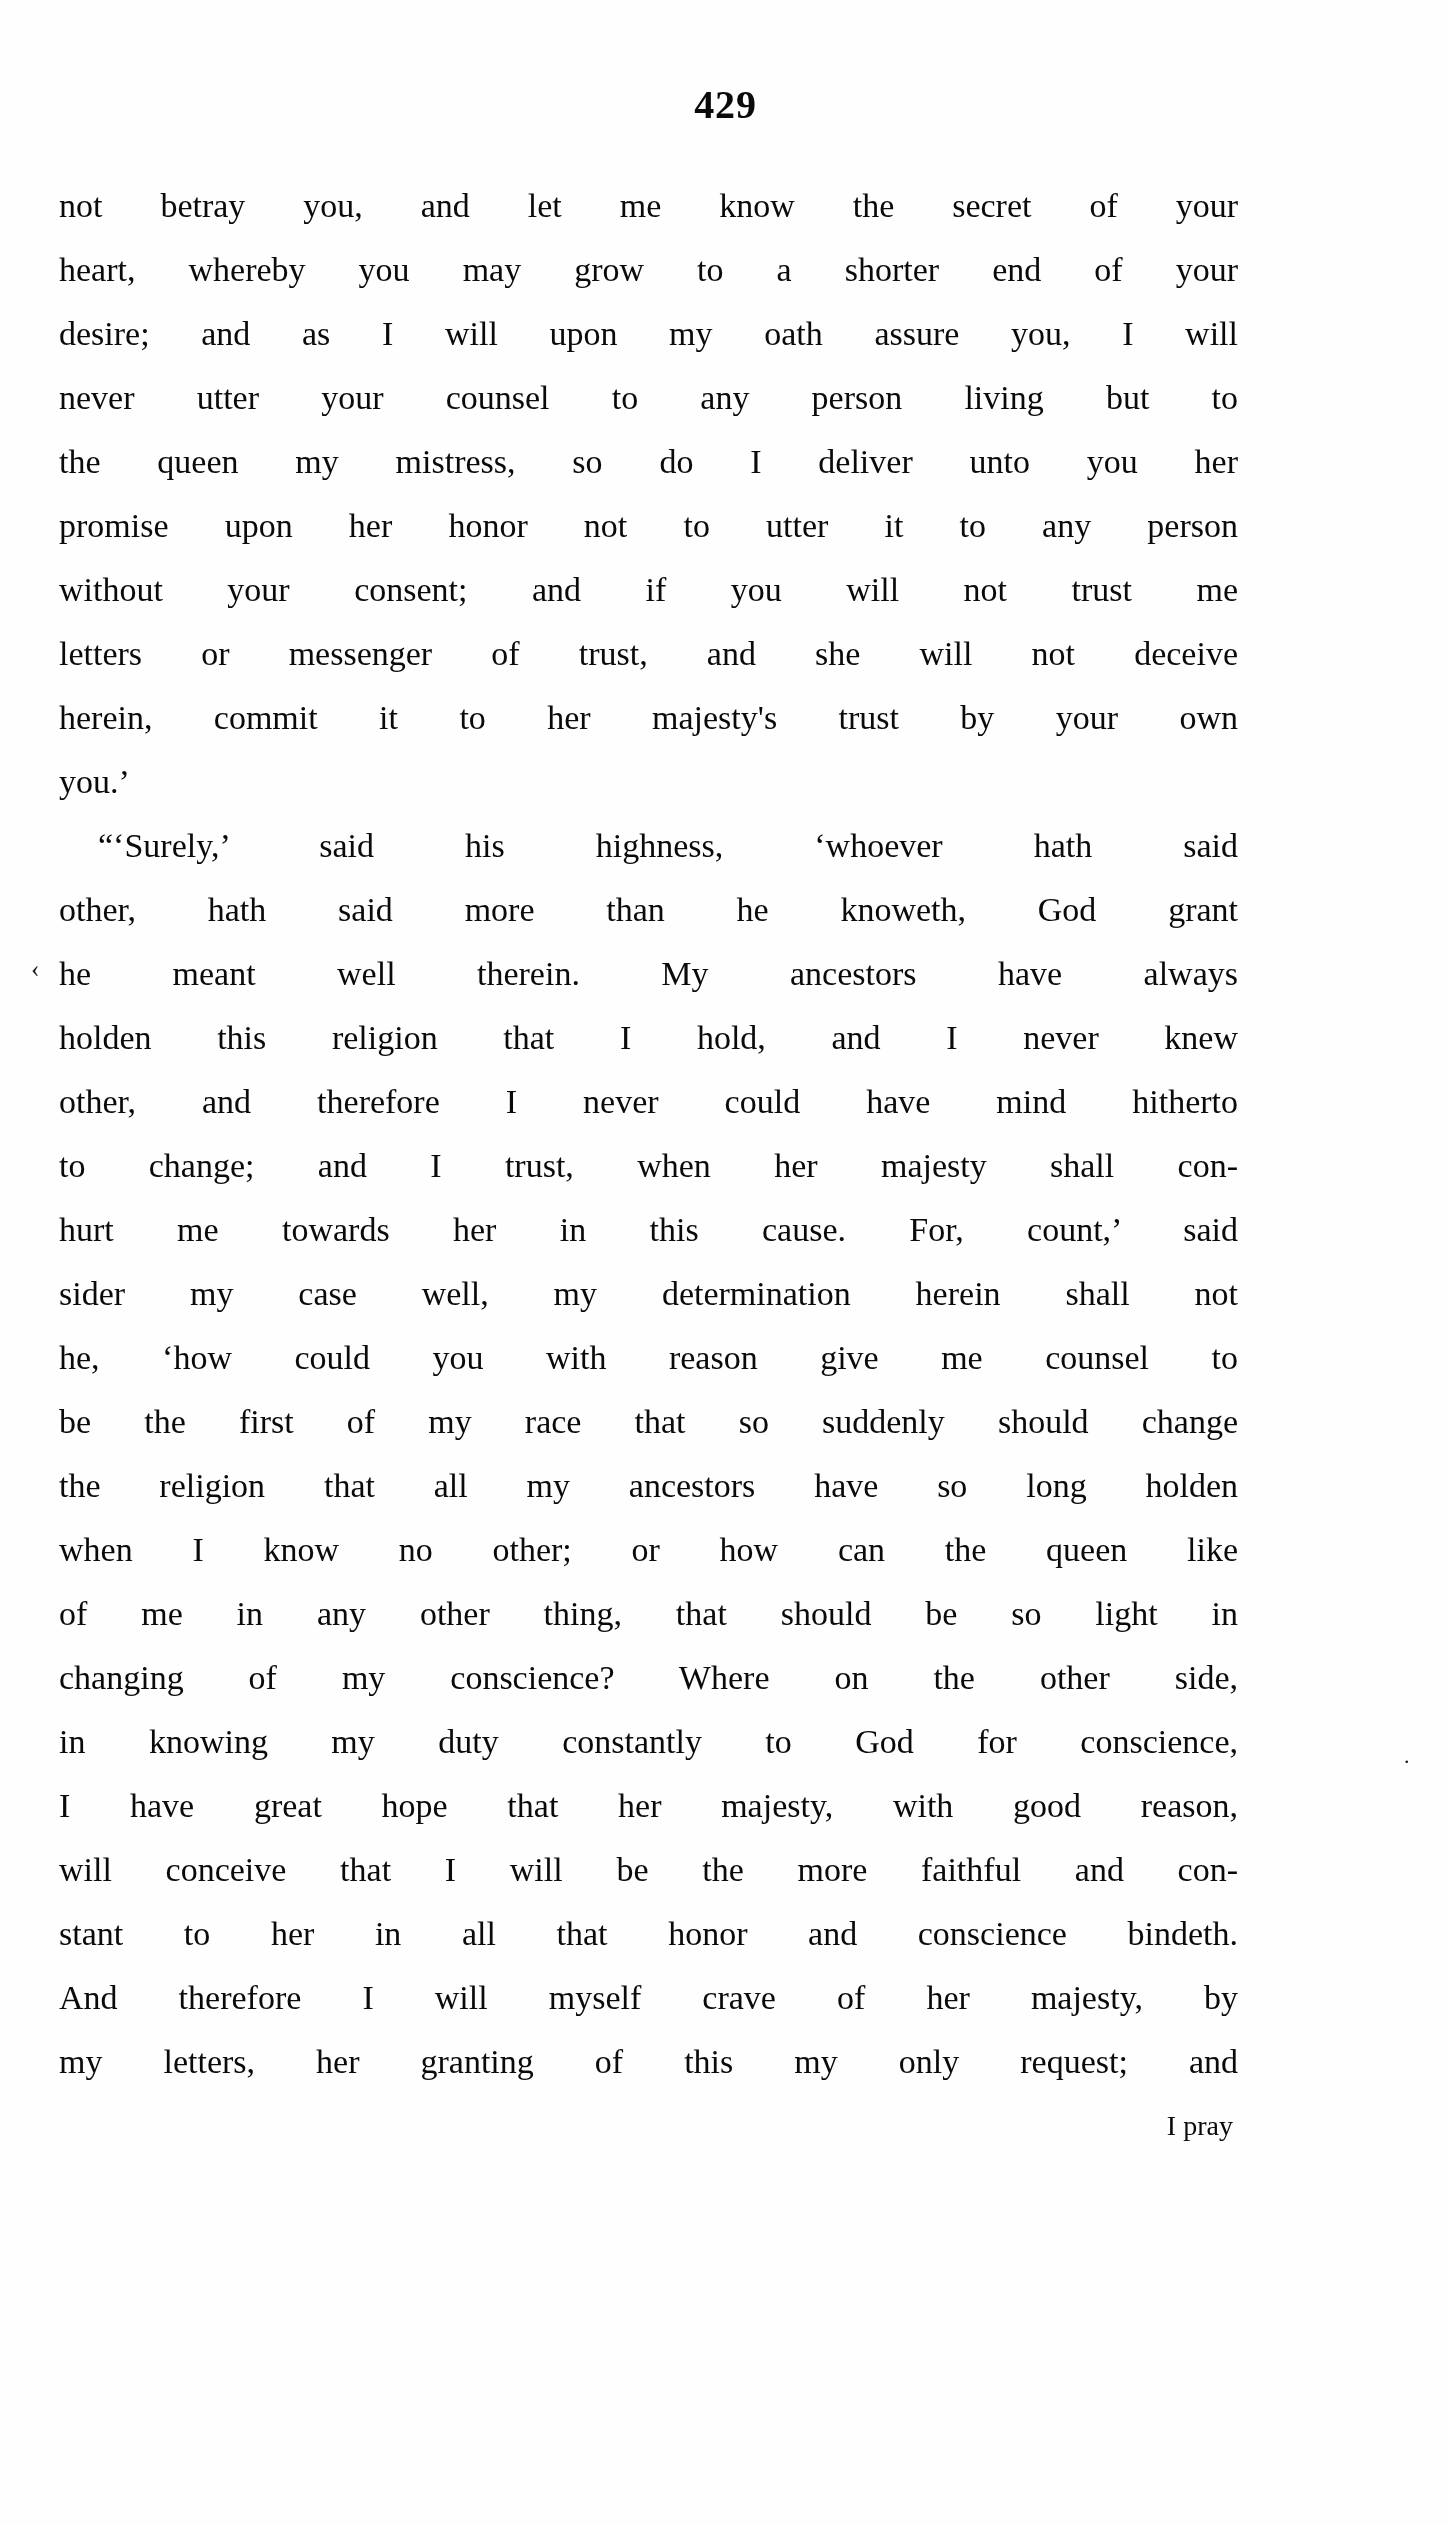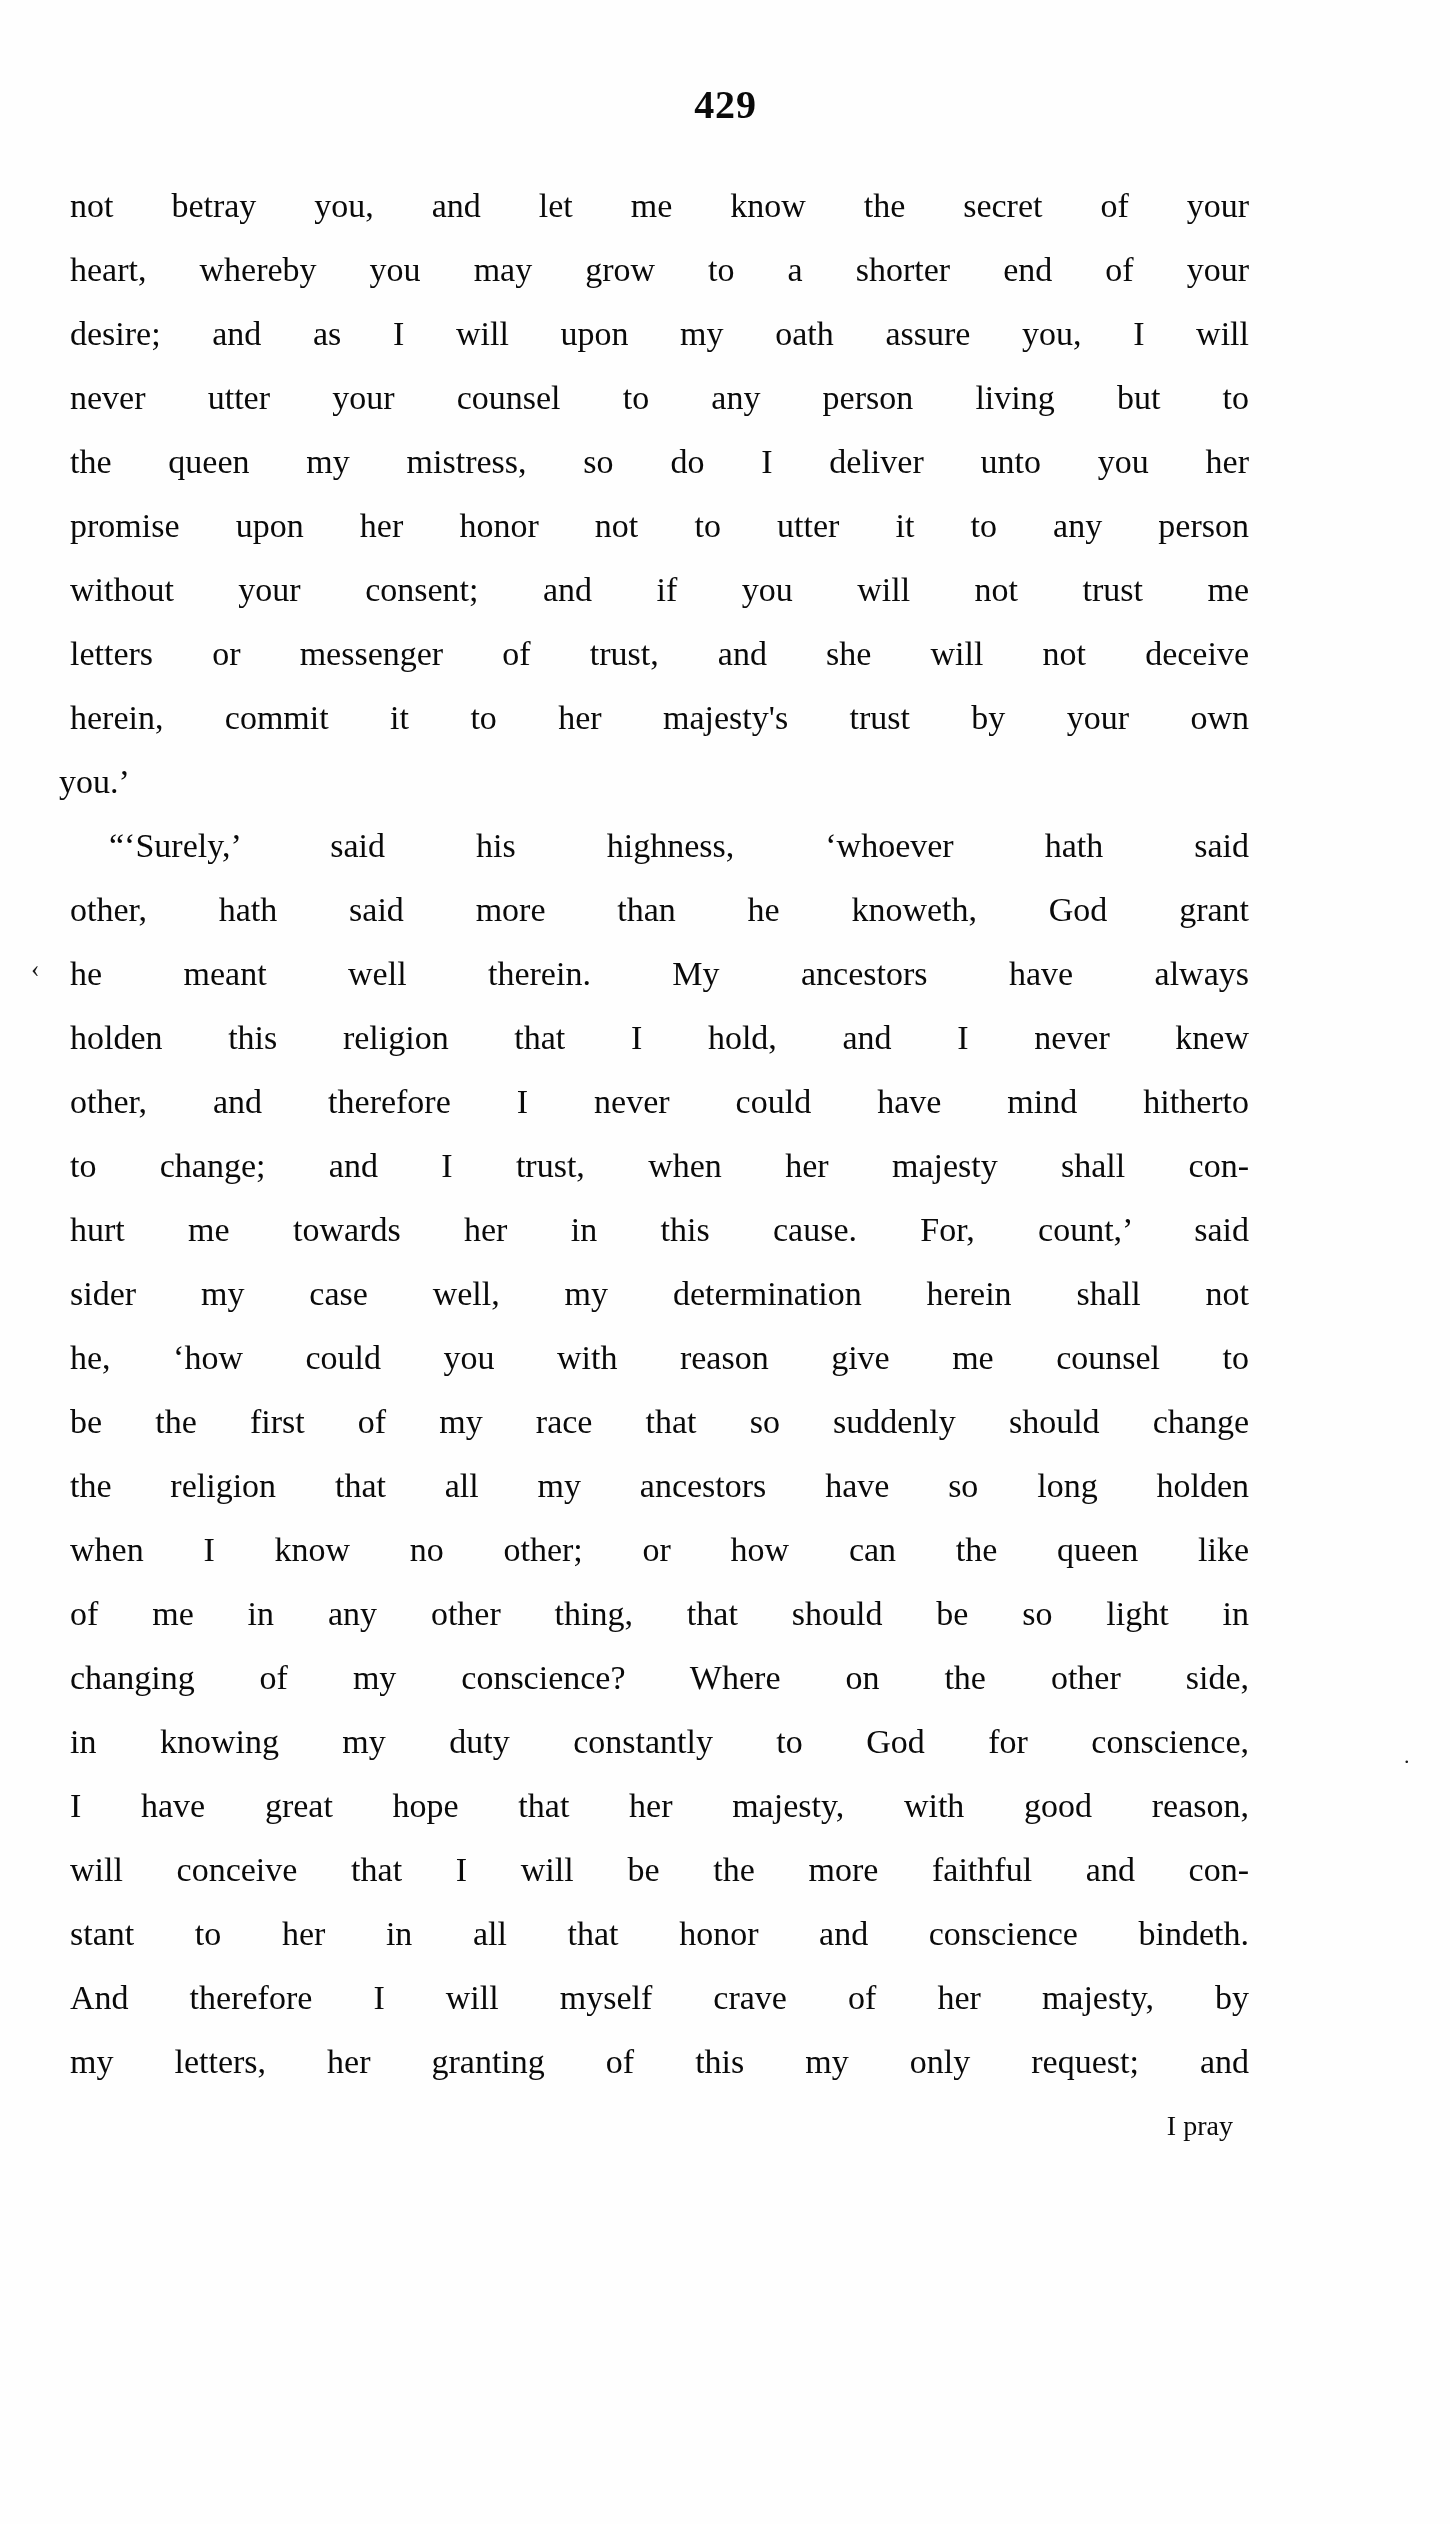--- a/index.html
+++ b/index.html
@@ -49,21 +49,20 @@
     margin: 0;
   }
   
   .para > .line {
     display: block;
     white-space: nowrap;
   }
   .line.justify {
     text-align: justify;
     text-align-last: justify;
-    margin-left: 11px;
   }
   .line.left {
     text-align: right;
     text-align-last: left;
   }
   .line {
     display: block;
     width: 100%;
     font-size: 34px;
     line-height: 64px;

